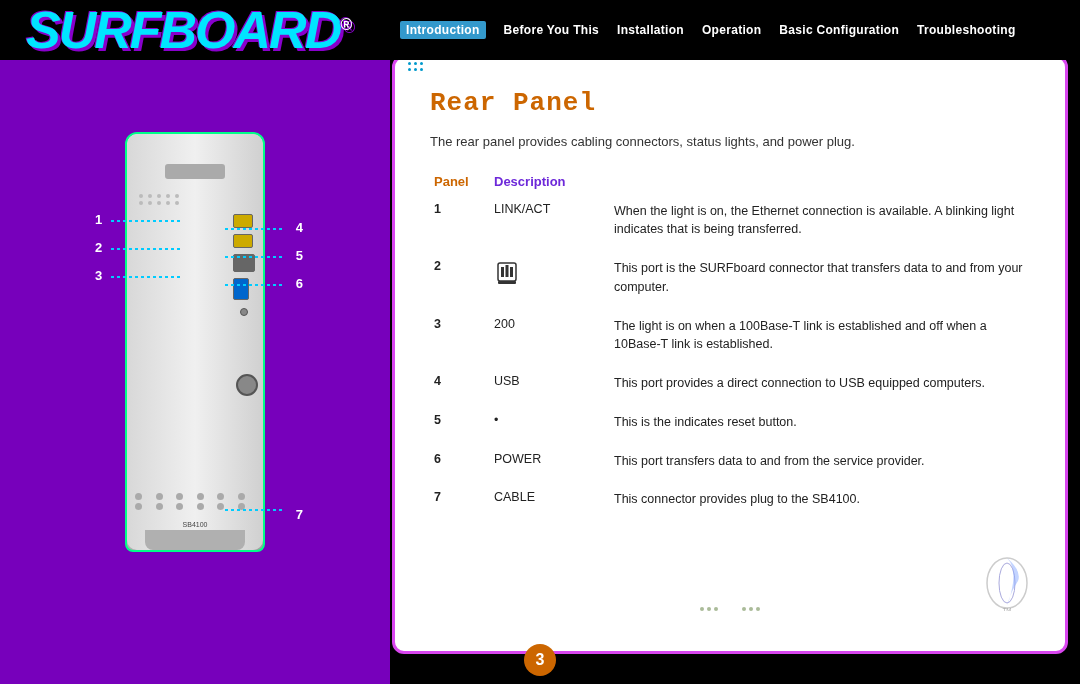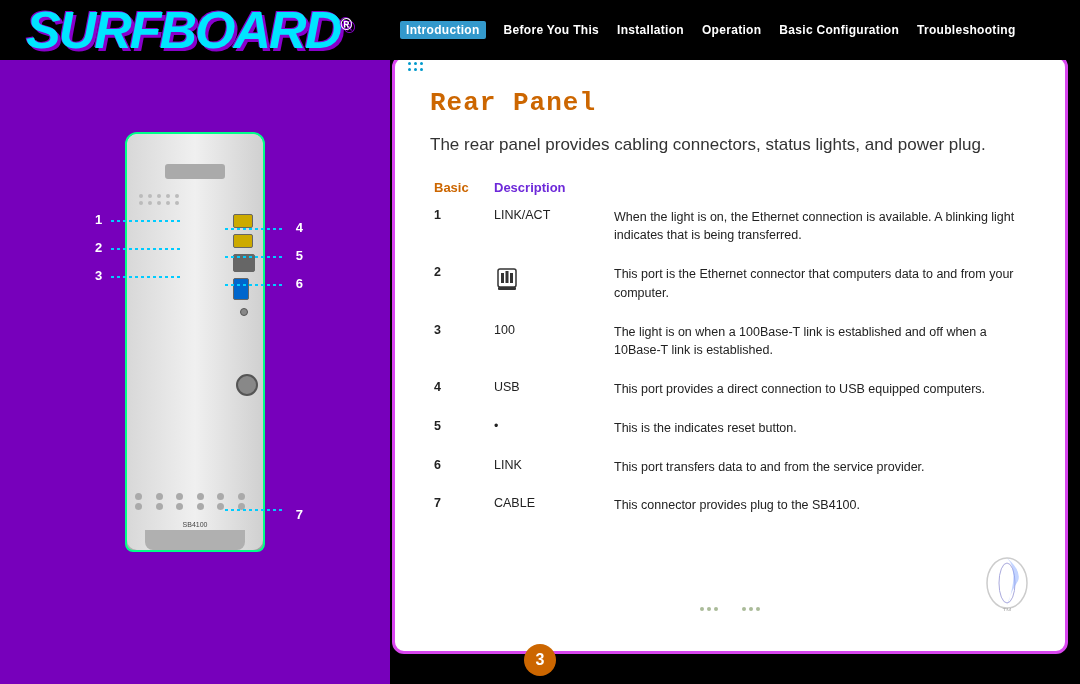--- a/index.html
+++ b/index.html
@@ -196,21 +196,21 @@
     .page-title {
       font-size: 26px;
       font-weight: bold;
       color: #cc6600;
       font-family: 'Courier New', monospace;
       margin-bottom: 14px;
       letter-spacing: 1px;
     }
 
     .page-intro {
-      font-size: 17px;
+      font-size: 13px;
       color: #333;
       margin-bottom: 18px;
       line-height: 1.5;
     }
 
     .content-table {
       width: 100%;
       border-collapse: collapse;
     }
 
@@ -412,21 +412,21 @@
   </div>
 </div>
 
 <div class="right-panel">
   <h1 class="page-title">Rear Panel</h1>
   <p class="page-intro">The rear panel provides cabling connectors, status lights, and power plug.</p>
 
   <table class="content-table">
     <thead>
       <tr class="table-header-row">
-        <th class="th-item">Basic</th>
+        <th class="th-item">Panel</th>
         <th class="th-desc">Description</th>
         <th></th>
       </tr>
     </thead>
     <tbody>
 
       <tr class="table-row">
         <td class="row-num">1</td>
         <td class="row-label">LINK/ACT</td>
         <td class="row-desc">When the light is on, the Ethernet connection is available. A blinking light indicates that is being transferred.</td>
@@ -440,29 +440,29 @@
         <td class="row-label">
           
           <svg width="26" height="28" viewBox="0 0 26 28">
             <rect x="4" y="4" width="18" height="18" rx="2" ry="2" fill="none" stroke="#333" stroke-width="1.5"></rect>
             <rect x="7" y="8" width="3" height="10" fill="#333"></rect>
             <rect x="11.5" y="6" width="3" height="12" fill="#333"></rect>
             <rect x="16" y="8" width="3" height="10" fill="#333"></rect>
             <rect x="4" y="22" width="18" height="3" rx="1" fill="#333"></rect>
           </svg>
         </td>
-        <td class="row-desc">This port is the Ethernet connector that computers data to and from your computer.</td>
+        <td class="row-desc">This port is the SURFboard connector that transfers data to and from your computer.</td>
       </tr>
       <tr class="row-separator">
           <td colspan="3"></td>
         </tr>
 
       <tr class="table-row">
         <td class="row-num">3</td>
-        <td class="row-label">100</td>
+        <td class="row-label">200</td>
         <td class="row-desc">The light is on when a 100Base-T link is established and off when a 10Base-T link is established.</td>
       </tr>
       <tr class="row-separator">
           <td colspan="3"></td>
         </tr>
 
       <tr class="table-row">
         <td class="row-num">4</td>
         <td class="row-label">USB</td>
         <td class="row-desc">This port provides a direct connection to USB equipped computers.</td>
@@ -475,21 +475,21 @@
         <td class="row-num">5</td>
         <td class="row-label">•</td>
         <td class="row-desc">This is the indicates reset button.</td>
       </tr>
       <tr class="row-separator">
           <td colspan="3"></td>
         </tr>
 
       <tr class="table-row">
         <td class="row-num">6</td>
-        <td class="row-label">LINK</td>
+        <td class="row-label">POWER</td>
         <td class="row-desc">This port transfers data to and from the service provider.</td>
       </tr>
       <tr class="row-separator">
           <td colspan="3"></td>
         </tr>
 
       <tr class="table-row">
         <td class="row-num">7</td>
         <td class="row-label">CABLE</td>
         <td class="row-desc">This connector provides plug to the SB4100.</td>

